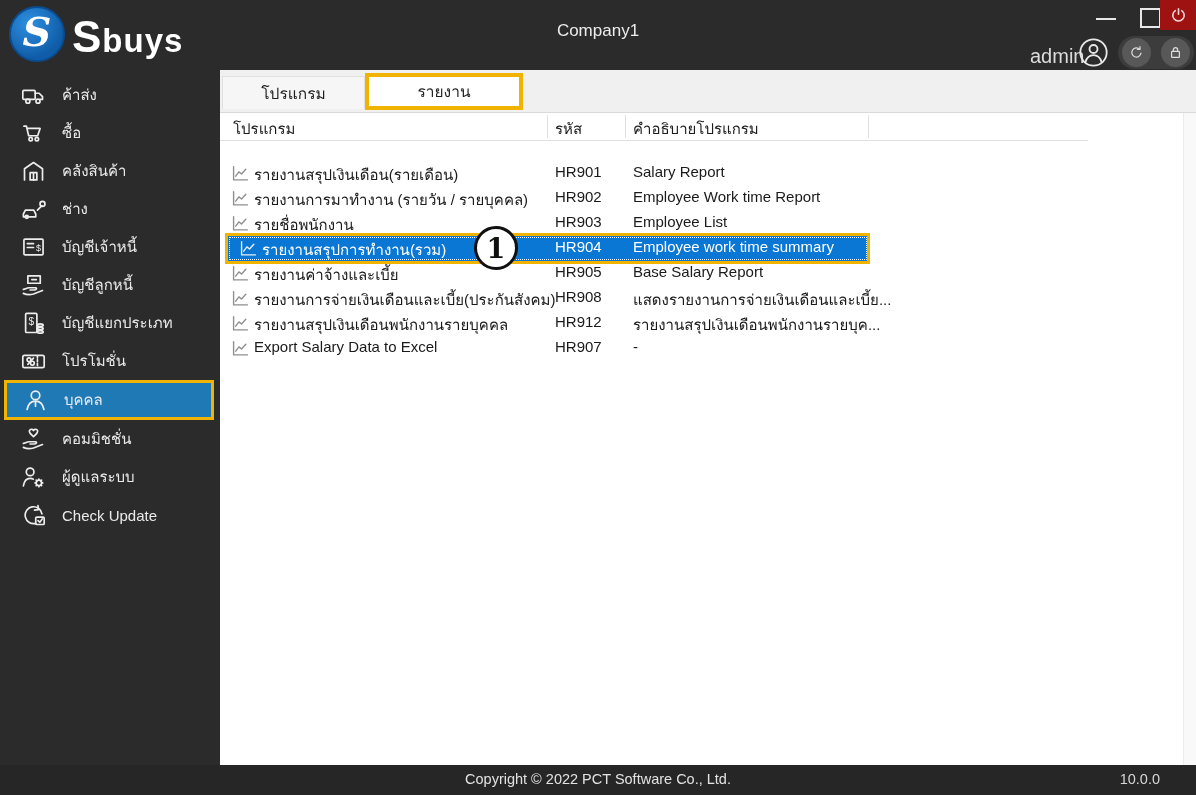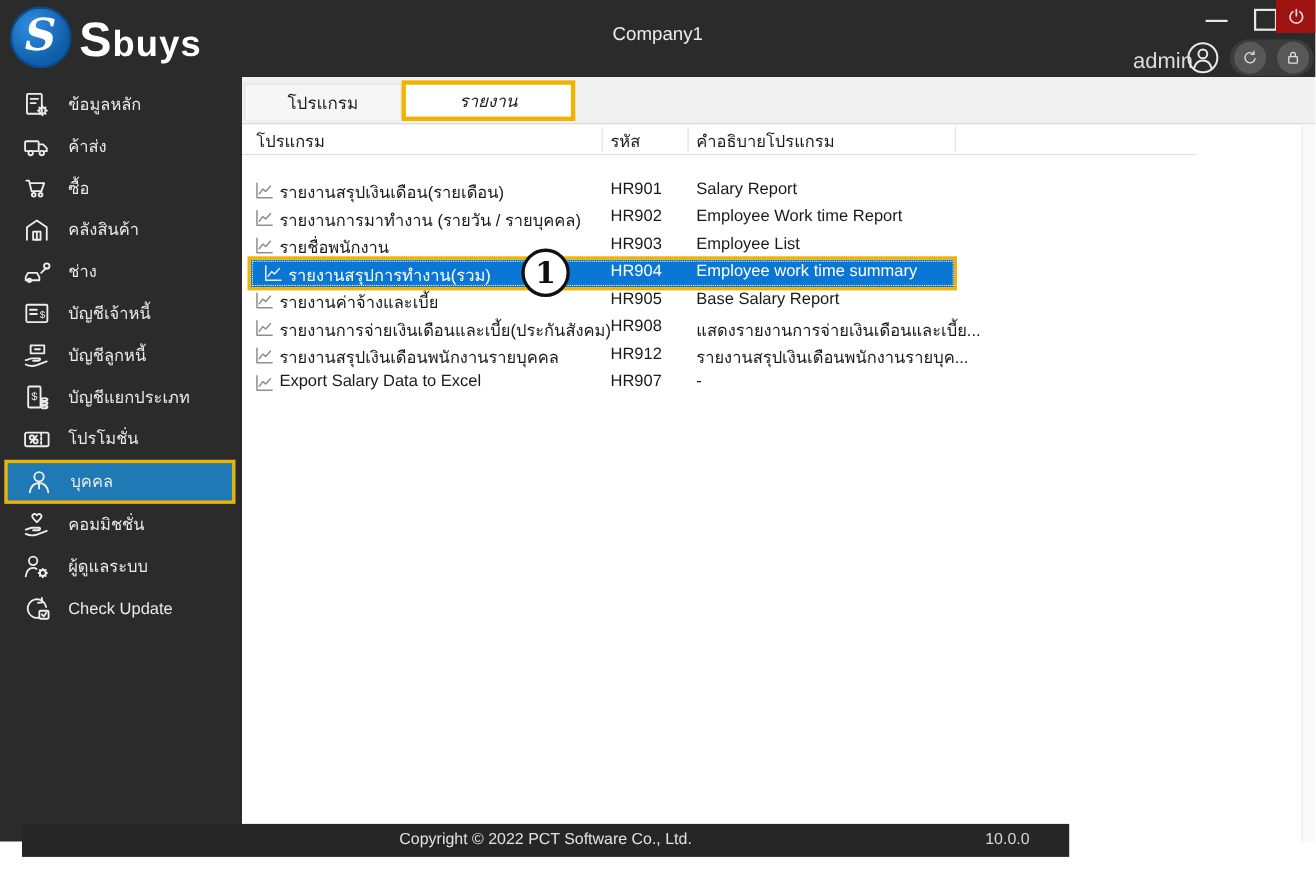--- a/index.html
+++ b/index.html
@@ -42,21 +42,21 @@
   .side-item .icon { width:32px; height:32px; display:flex; align-items:center; justify-content:center; flex:0 0 32px; }
   .side-item .icon svg { width:27px; height:27px; }
   .side-label { color:#eaeaea; font-size:15px; margin-left:13px; white-space:nowrap; }
   .side-item.selected { background:#1e79b5; border:3px solid #efb300; margin:0 6px 0 4px; height:40px; padding-left:12px; }
 
   
   .main { position:absolute; left:220px; top:70px; width:976px; height:695px; background:#fff; }
   .tabstrip { position:absolute; left:0; top:0; width:976px; height:43px; background:#f0f0f0; border-bottom:1px solid #d9d9d9; }
   .tab { position:absolute; display:flex; align-items:center; justify-content:center; font-size:15.5px; color:#1f1f1f; cursor:pointer; }
   .tab.inactive { left:2px; top:6px; width:143px; height:33px; background:#f6f6f6; border:1px solid #e0e0e0; border-bottom:none; }
-  .tab.active { left:145px; top:3px; width:158px; height:37px; background:#fff; border:4px solid #efb300;font-style:italic; }
+  .tab.active { left:145px; top:3px; width:158px; height:37px; background:#fff; border:4px solid #efb300; }
   .scroll-strip { position:absolute; right:0; top:43px; width:13px; height:652px; background:#f9f9f9; border-left:1px solid #ececec; }
 
   .thead { position:absolute; left:0; top:43px; width:868px; height:28px; border-bottom:1px solid #e0e0e0; }
   .thead .colsep { position:absolute; top:2px; bottom:2px; width:1px; background:#e0e0e0; }
   .th { position:absolute; top:4px; font-size:15px; color:#1c1c1c; }
   .th.c1 { left:13px; } .th.c2 { left:335px; } .th.c3 { left:413px; }
 
   .tbody { position:absolute; left:0; top:71px; width:1160px; height:580px;margin-top:20px; }
   .trow { position:absolute; left:0; width:868px; height:25px; cursor:pointer; }
   .trow .icon { position:absolute; left:12px; top:4px; width:17px; height:17px; }
@@ -69,21 +69,21 @@
   .trow.selected .icon svg { stroke:#e8eef5; }
   .sel-frame { position:absolute; left:5px; width:645px; height:31px; border:3px solid #efb300; z-index:2; pointer-events:none; }
   .step-badge {
     position:absolute; width:44px; height:44px; border-radius:50%;
     background:#fff; border:3px solid #101010; z-index:3;
     display:flex; align-items:center; justify-content:center;
     font-family:"DejaVu Serif","Liberation Serif",serif; font-weight:bold; font-size:27px; color:#101010;
   }
 
   
-  .statusbar { position:absolute; left:0; bottom:16px; width:952px; height:30px; background:#262626; z-index:6;margin-left:20px; }
+  .statusbar { position:absolute; left:0; bottom:0; width:1196px; height:30px; background:#262626; z-index:6; }
   .copyright { position:absolute; left:0; right:0; top:6px; text-align:center; color:#e2e2e2; font-size:14.5px; }
   .version { position:absolute; right:36px; top:6px; color:#d6d6d6; font-size:14.5px; }
 </style>
 </head>
 <body>
 
 <div class="titlebar">
   <div class="logo-circle">
       <span class="logo-s">S</span>
     </div>
@@ -128,32 +128,20 @@
           </svg>
         </span>
     </div>
   </div>
 </div>
 
 <div class="sidebar" id="sidebar">
     <div class="side-item">
       <span class="icon">
         <svg viewBox="0 0 24 24">
-          <rect x="4" y="3" width="12" height="16" rx="1"></rect>
-          <line x1="7" y1="7" x2="13" y2="7"></line>
-          <line x1="7" y1="10.5" x2="11" y2="10.5"></line>
-          <circle cx="16.5" cy="16.5" r="2.6"></circle>
-          <path d="M16.5 12.8v1.2M16.5 19v1.2M12.8 16.5h1.2M19 16.5h1.2M13.9 13.9l.9.9M18.2 18.2l.9.9M19.1 13.9l-.9.9M14.8 18.2l-.9.9"></path>
-        </svg>
-      </span>
-      <span class="side-label">ข้อมูลหลัก</span>
-    </div>
-    <div class="side-item">
-      <span class="icon">
-        <svg viewBox="0 0 24 24">
           <rect x="2.5" y="7.5" width="11" height="8" rx="1"></rect>
           <path d="M13.5 10h3.5l3 3v2.5h-2"></path>
           <circle cx="7" cy="17" r="1.8"></circle>
           <circle cx="16" cy="17" r="1.8"></circle>
         </svg>
       </span>
       <span class="side-label">ค้าส่ง</span>
     </div>
     <div class="side-item">
       <span class="icon">

